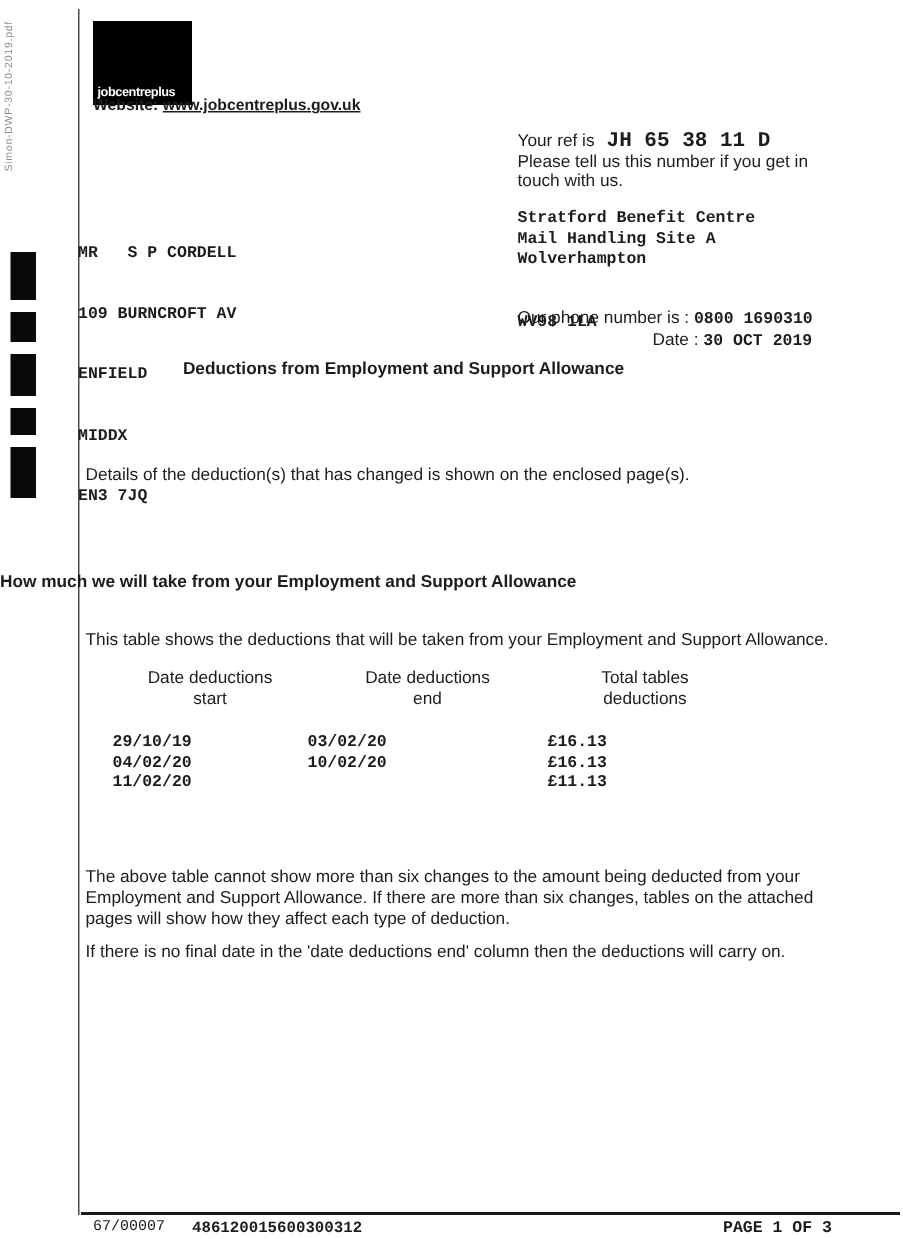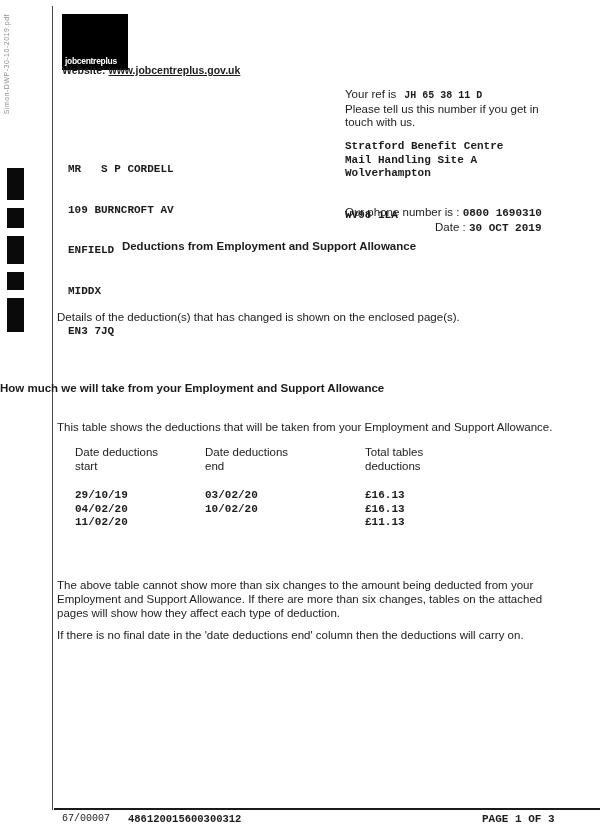--- a/index.html
+++ b/index.html
@@ -35,40 +35,40 @@
     position: absolute; left: 62px; top: 14px;
     width: 66px; height: 56px; background: #000;
     display: flex; align-items: flex-end; padding: 4px 3px;
   }
   .logo span { color: #fff; font-size: 8.5px; font-weight: bold; letter-spacing: -0.3px; }
   .website { position: absolute; left: 62px; top: 64px; font-size: 10.5px; font-weight: bold; }
   .website .url { text-decoration: underline; }
 
   
   .ref-block { position: absolute; left: 345px; top: 88px; width: 205px; font-size: 11.5px; line-height: 13.5px; }
-  .ref-line .mono { font-size: 10px; margin-left: 8px; }
-  .recipient { position: absolute; left: 68px; top: 136px; font-size: 11px; line-height: 13.5px; white-space: pre; }
+  .ref-line .mono { font-size: 14px; margin-left: 8px; }
+  .recipient { position: absolute; left: 52px; top: 136px; font-size: 11px; line-height: 13.5px; white-space: pre; }
   .sender    { position: absolute; left: 345px; top: 140px; font-size: 11px; line-height: 13.5px; }
   .sender .postcode { margin-top: 28px; }
 
   .contact { position: absolute; left: 345px; top: 206px; width: 205px; font-size: 11.5px; line-height: 13.5px; }
   .contact .mono { font-size: 11px; }
   .contact .date-line { margin-left: 90px; }
 
   
   .doc-title { position: absolute; left: 0; top: 240px; width: 538px; text-align: center; font-size: 11.5px; font-weight: bold; }
   .para { position: absolute; font-size: 11.5px; line-height: 14px; }
   .p1 { left: 57px; top: 263px; width: 492px; }
   .p2 { left: 57px; top: 310px; width: 510px; }
   .section-title { position: absolute; left: 0; top: 382px; width: 580px; font-size: 11.5px; font-weight: bold; }
   .table-intro { left: 57px; top: 420px; width: 520px; }
 
   .table { position: absolute; left: 75px; top: 446px; width: 440px; font-size: 11.5px; }
   .tr { display: grid; grid-template-columns: 130px 160px 130px; }
-  .thead .th div { line-height: 13.5px; }
+  .thead .th div { line-height: 13.5px; text-align: center; }
   .tbody { margin-top: 16px; }
   .tbody .tr .td { font-family: "Liberation Mono", monospace; font-weight: bold; font-size: 11px; line-height: 13.5px; }
 
   .p3 { left: 57px; top: 578px; width: 505px; }
   .p4 { left: 57px; top: 628px; width: 510px; }
 
   
   .footer-left { position: absolute; left: 62px;  top: 813px; font-family: Liberation Mono, monospace; font-size: 10px; }
   .footer-code { position: absolute; left: 128px; top: 813px; font-family: "Liberation Mono", monospace; font-weight: bold; font-size: 10.5px; }
   .footer-page { position: absolute; left: 482px; top: 813px; font-family: "Liberation Mono", monospace; font-weight: bold; font-size: 11px; }

